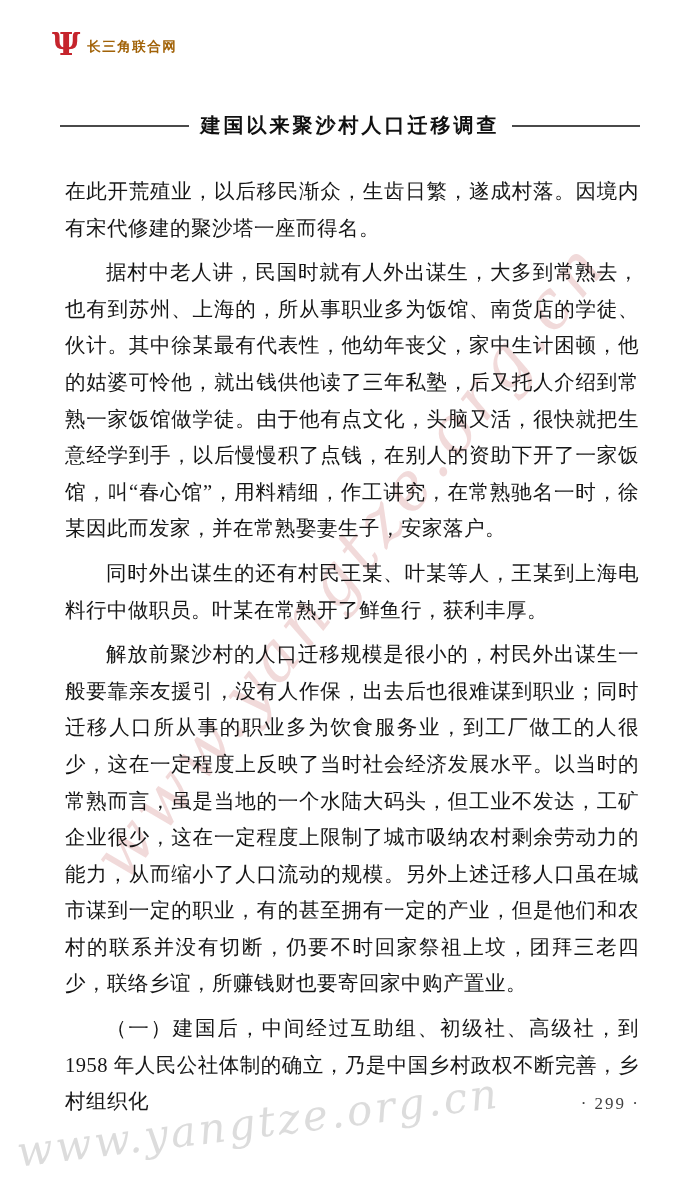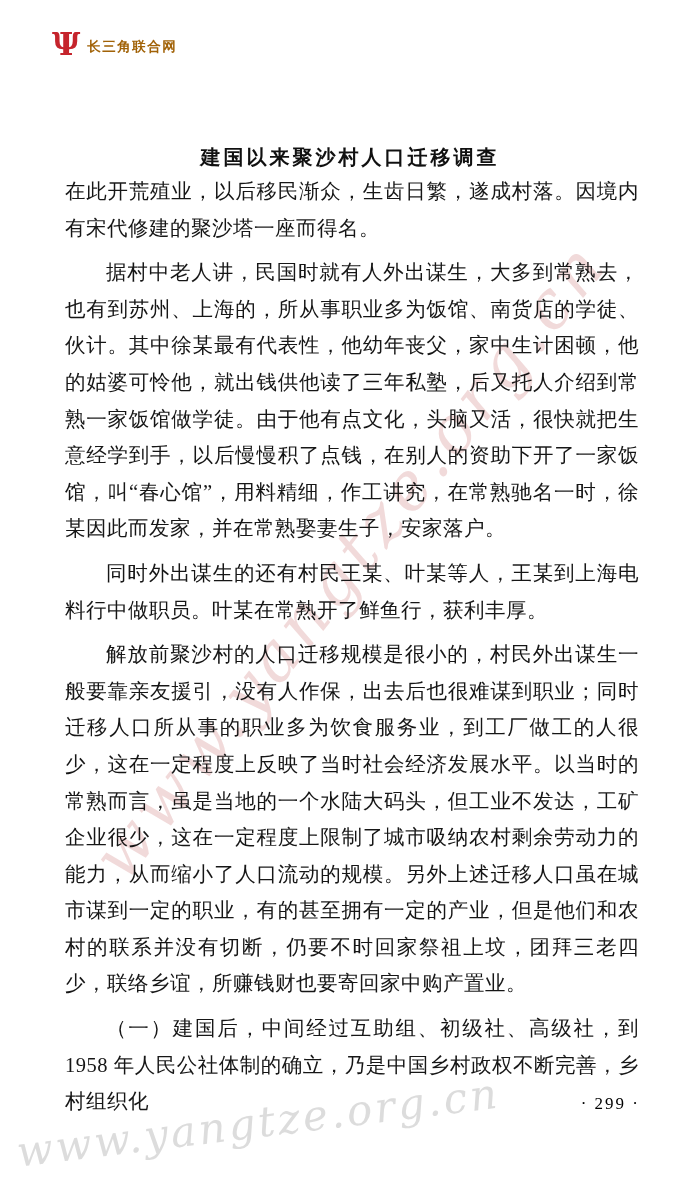--- a/index.html
+++ b/index.html
@@ -26,40 +26,40 @@
   }
   .brand-name{
     font-family:"Liberation Sans","DejaVu Sans",sans-serif;
     font-size:13.5px;font-weight:bold;color:#a16207;
     letter-spacing:1.5px;
     padding-top:6px;
   }
   
   .title-row{
     position:absolute;top:112px;left:60px;right:60px;
-    display:flex;align-items:center;gap:32px;flex-direction:column;
+    display:flex;align-items:center;gap:12px;
   }
   .rule{flex:1;height:2px;background:#4a4a4a;}
   .doc-title{
     font-size:20px;font-weight:600;color:#101010;
     letter-spacing:3px;white-space:nowrap;
   }
   
   .content{
     position:absolute;top:165px;left:57px;width:590px;
     font-size:20.5px;line-height:36.6px;
     text-align:justify;
     letter-spacing:0.5px;
   }
   .content p{margin:8px;text-indent:2em;}
   .content p.no-indent{text-indent:0;}
   
   .pagenum{
     position:absolute;top:1094px;right:60px;
-    font-size:17px;color:#000000;letter-spacing:2px;
+    font-size:17px;color:#404040;letter-spacing:2px;
   }
   
   .wm{
     position:absolute;
     white-space:nowrap;
     font-family:"DejaVu Serif",serif;
     font-style:italic;
     pointer-events:none;
     user-select:none;
   }

